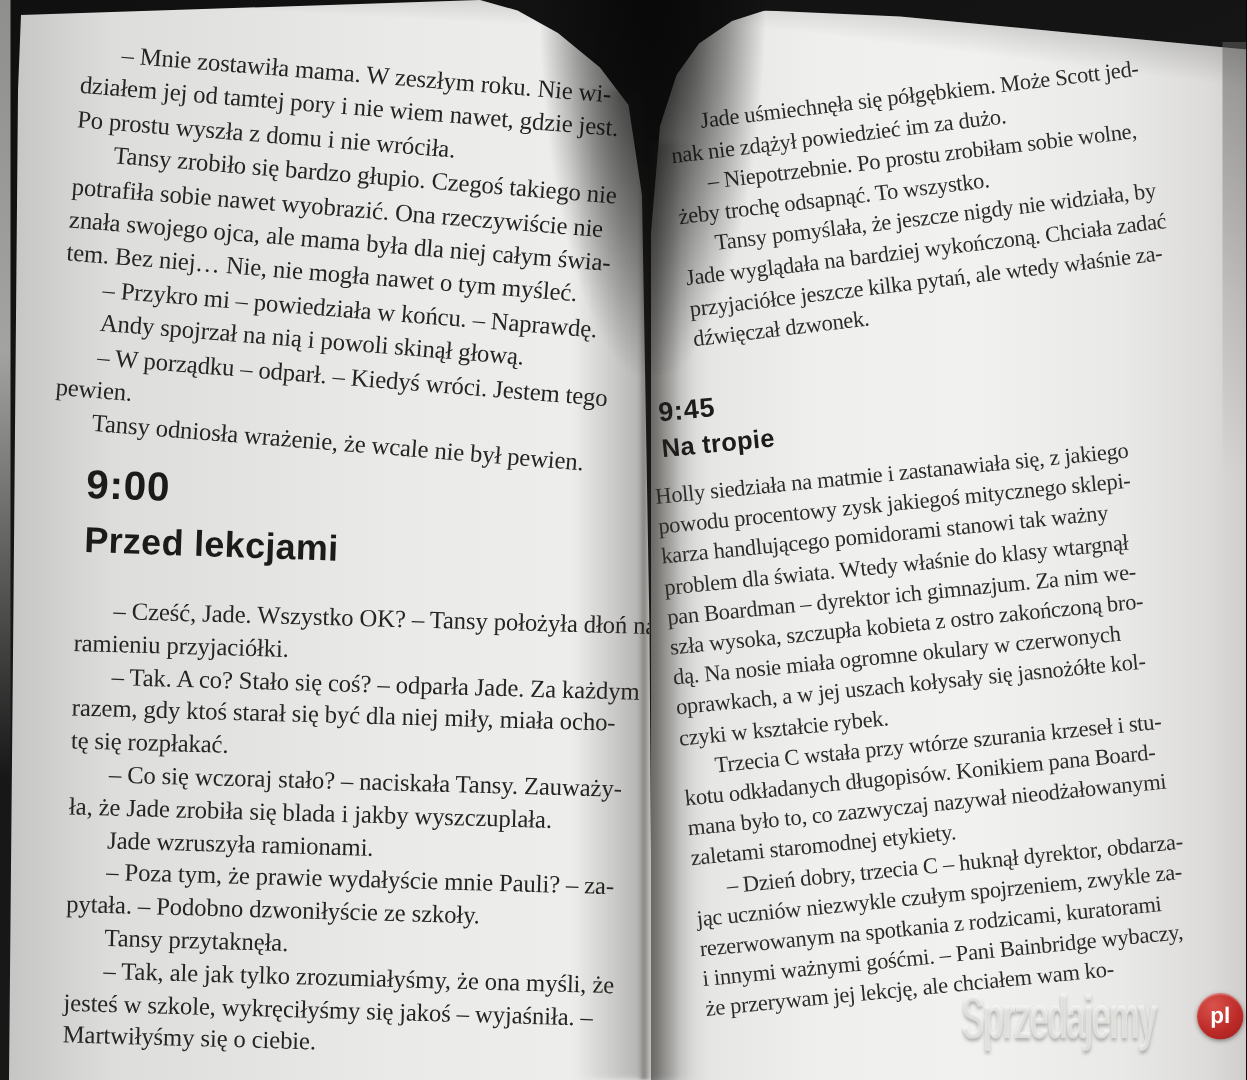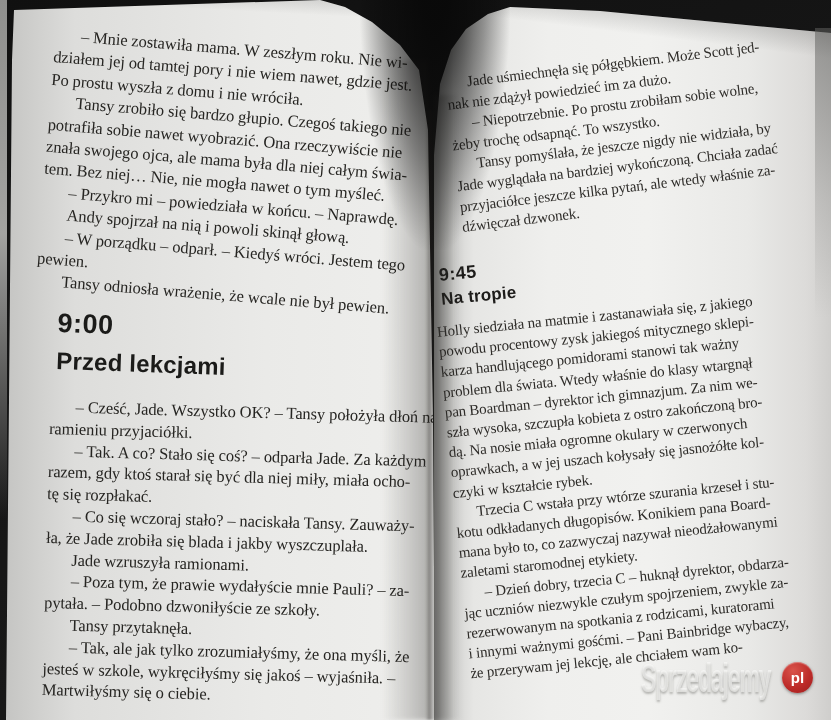--- a/index.html
+++ b/index.html
@@ -81,21 +81,21 @@
   .watermark{position:absolute;left:641px;top:658px;z-index:6;pointer-events:none;}
   .wm-text{
     display:inline-block;
     font-family:"Liberation Sans","DejaVu Sans",sans-serif;
     font-weight:700;font-size:41px;line-height:41px;letter-spacing:-2px;
     transform:scaleX(0.56);transform-origin:0 50%;
     color:rgba(248,248,246,0.55);
     text-shadow:0 2px 3px rgba(70,68,64,0.35),0 0 1px rgba(255,255,255,0.35);
   }
   .wm-badge{
-    position:absolute;left:141px;top:4px;width:31px;height:31px;border-radius:50%;
+    position:absolute;left:157px;top:4px;width:31px;height:31px;border-radius:50%;
     background:radial-gradient(circle at 36% 28%,#d9534b 0%,#bc2a28 58%,#9c1f1e 100%);
     box-shadow:0 1px 3px rgba(40,38,35,0.5), inset 0 1px 1px rgba(255,255,255,0.35);
     display:flex;align-items:center;justify-content:center;
     font-family:"Liberation Sans","DejaVu Sans",sans-serif;
     font-weight:700;font-size:15px;color:#fff;
   }
 </style>
 </head>
 <body>
 

